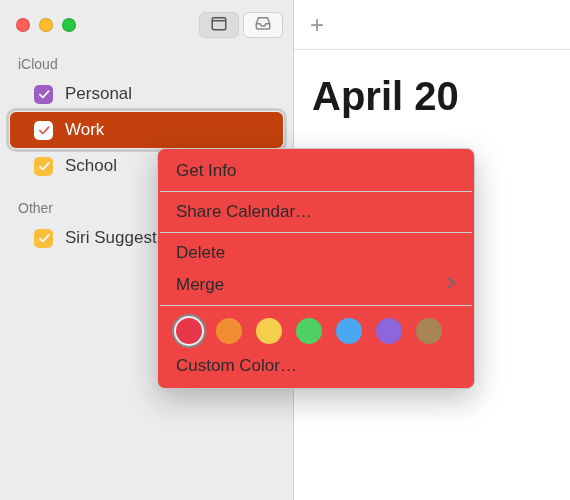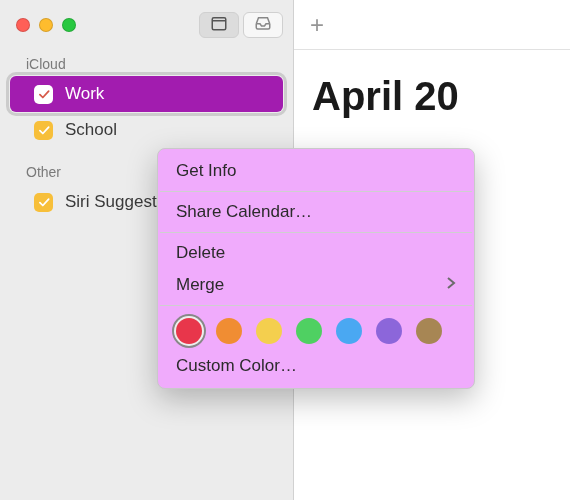--- a/index.html
+++ b/index.html
@@ -41,32 +41,32 @@
   .tool-btn {
     width:40px; height:26px;
     background:#f7f7f7; border:1px solid #d0d0d0; border-radius:6px;
     display:flex; align-items:center; justify-content:center;
     color:#555;
   }
   .tool-btn.active { background:#dcdcdc; }
   .tool-btn svg { width:18px; height:18px; }
   .section-header {
     font-size:14px; color:#7a7a7a;
-    padding: 6px 26px 4px;
+    padding: 6px 18px 4px;
     font-weight:400;
   }
   .cal-item {
     display:flex; align-items:center;
     height:36px;
     padding: 0 14px 0 34px;
     gap:12px;
     font-size:17px; color:#3a3a3a;
   }
   .cal-item.selected {
-    background:#a21caf;
+    background:#c2410c;
     color:#fff;
     border-radius:6px;
     margin:0 10px; padding-left:24px;
     outline:3px solid #ccc; outline-offset:1px;
   }
   .checkbox {
     width:19px; height:19px; border-radius:5px;
     display:flex; align-items:center; justify-content:center;
     flex-shrink:0;
   }
@@ -82,21 +82,21 @@
   .month-title {
     position:absolute; left:18px; top:74px;
     font-size:40px; font-weight:700; color:#1a1a1a;
     white-space:nowrap;
   }
   
   .context-menu {
     position:absolute;
     left:157px; top:148px;
     width:318px;
-    background:#f0abfc;
+    background:#ef4444;
     border:1px solid #c9c9c9;
     border-radius:8px;
     box-shadow: 0 10px 30px rgba(0,0,0,.25);
     padding:6px 0;
   }
   .menu-item {
     font-size:17px; color:#2b2b2b;
     padding:6px 18px;
     display:flex; align-items:center; justify-content:space-between;
   }
@@ -142,20 +142,28 @@
               <path d="M3 13v5a2 2 0 002 2h14a2 2 0 002-2v-5"></path>
               <path d="M3 13h5l2 3h4l2-3h5"></path>
             </svg>
           </span>
         </div>
       </div>
     </div>
 
     <div id="sections">
         <div class="section-header">iCloud</div>
+        <div class="cal-item">
+          <div class="checkbox" style="background: rgb(154, 95, 192);">
+            <svg viewBox="0 0 24 24">
+              <path d="M5 13l5 5L20 7" fill="none" stroke="#fff" stroke-width="3" stroke-linecap="round" stroke-linejoin="round"></path>
+            </svg>
+          </div>
+          <span>Personal</span>
+        </div>
         <div class="cal-item selected">
           <div class="checkbox" style="background: rgb(255, 255, 255);">
             <svg viewBox="0 0 24 24">
               <path d="M5 13l5 5L20 7" fill="none" stroke="#d65948" stroke-width="3" stroke-linecap="round" stroke-linejoin="round"></path>
             </svg>
           </div>
           <span>Work</span>
         </div>
         <div class="cal-item">
           <div class="checkbox" style="background: rgb(247, 191, 58);">

